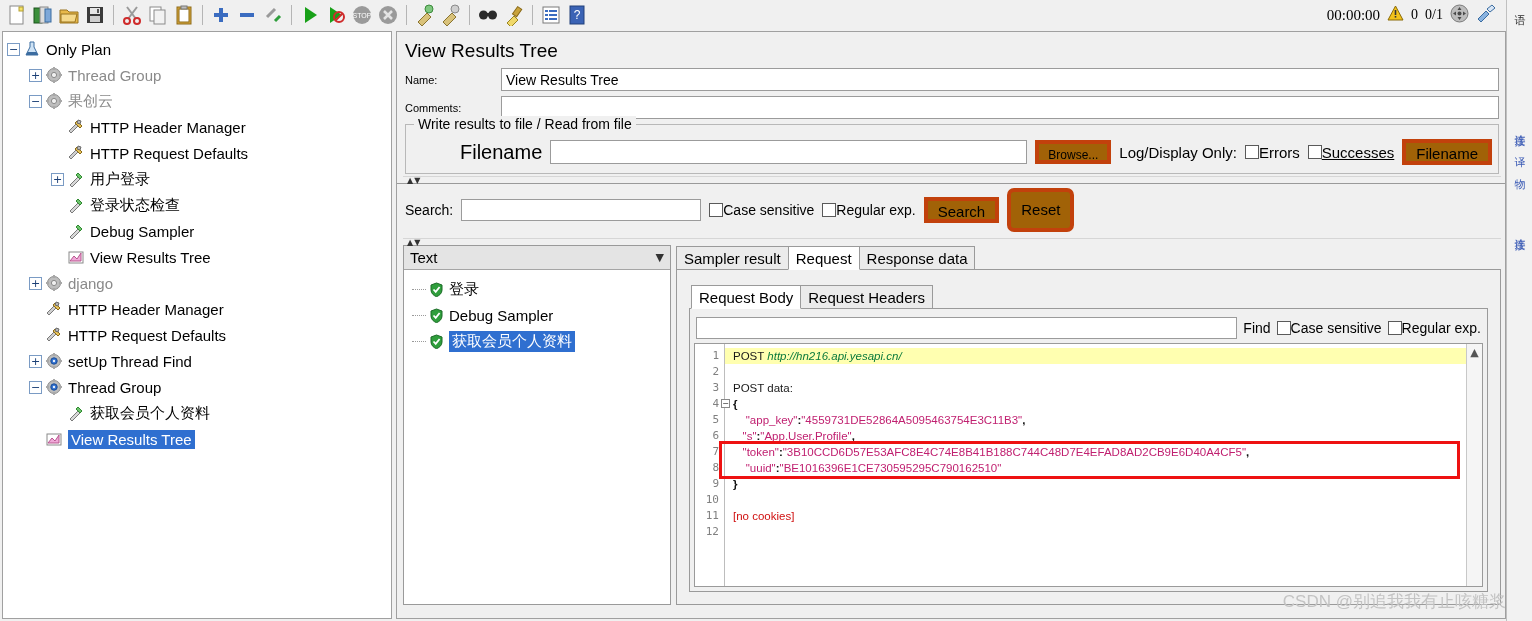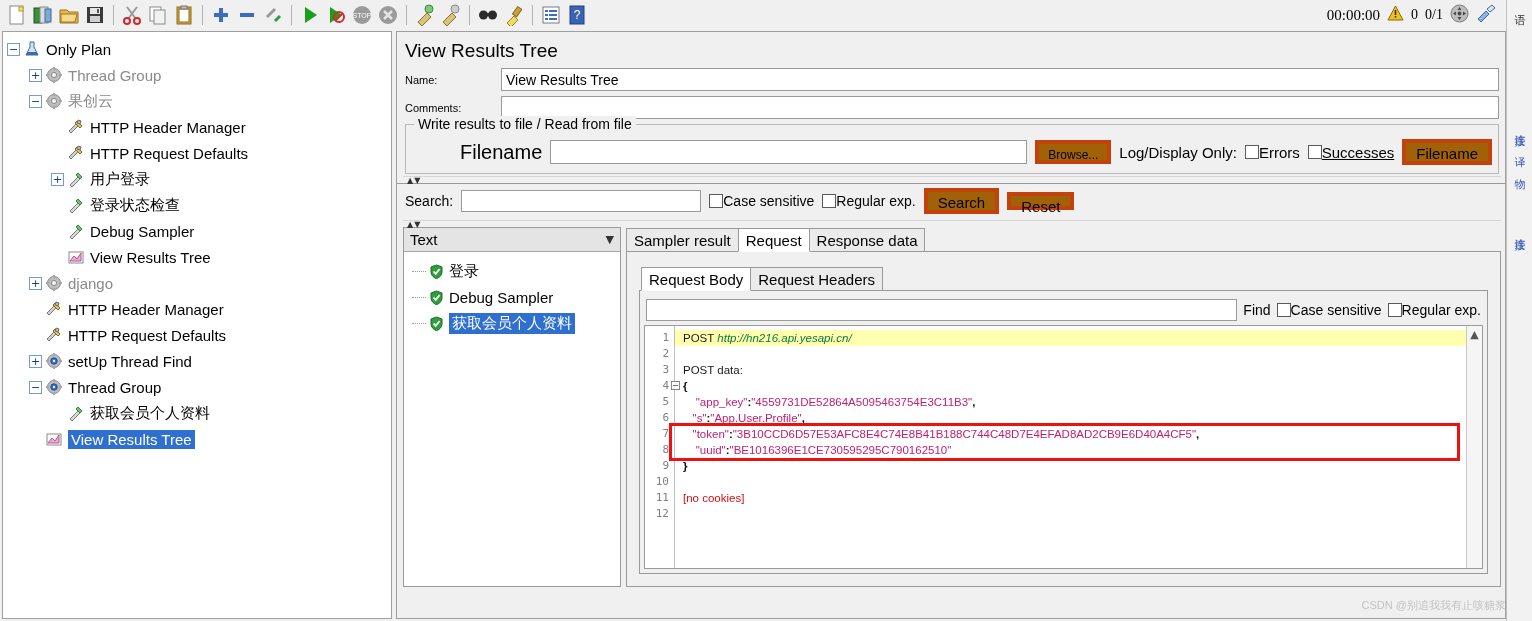--- a/index.html
+++ b/index.html
@@ -91,21 +91,21 @@
     font-family: "DejaVu Sans", sans-serif; }
 
   .search-bar {
     display: flex; align-items: center; gap: 8px; padding: 4px 6px 4px 8px;
     border-top: 1px solid #9a9a9a; background: #f0f0f0;
   }
   .search-bar .lbl { font-size: 14px; }
 
   
   .lower { display: flex; padding: 0 4px 0 6px; height: 360px; }
-  .results-col { width: 218px; flex: 0 0 auto; display: flex; flex-direction: column;
+  .results-col { width: 268px; flex: 0 0 auto; display: flex; flex-direction: column;
     border: 1px solid #9a9a9a; background: #fff; }
   .combo {
     height: 24px; background: #e4e4e4; border-bottom: 1px solid #a5a5a5;
     display: flex; align-items: center; padding: 0 6px; font-size: 15px;
     justify-content: space-between;
   }
   .combo .caret { font-size: 11px; color: #333; font-family: "DejaVu Sans", sans-serif; }
   .res-list { padding: 6px 0 0 8px; background: #fff; flex: 1 1 auto; }
   .res-item { display: flex; align-items: center; height: 26px; font-size: 15px; white-space: nowrap; }
   .res-item .lbl.sel { background: #2f6fd0; color: #fff; padding: 1px 3px; }
@@ -166,21 +166,21 @@
     background: #f2f2f2; border-left: 1px solid #c0c0c0;
     font-size: 11px; color: #3b5bb5; overflow: hidden;
   }
   .ide-strip .vtxt {
     writing-mode: vertical-rl; text-orientation: upright;
     margin: 6px auto 0 auto; display: block; text-align: left; white-space: nowrap;
   }
   .ide-strip .vtxt.dark { color: #2b2b2b; }
 
   .watermark {
-    position: absolute; right: 26px; bottom: 8px; color: #c3c3c3; font-size: 11px;
+    position: absolute; right: 26px; bottom: 8px; color: #c3c3c3; font-size: 17px;
     font-family: "Liberation Sans", sans-serif; white-space: nowrap; margin-top: 19px;
   }
 </style>
 </head>
 <body>
 
 <div id="app">
 
   <div class="toolbar">
     <div class="tb-btn">
@@ -557,21 +557,21 @@
       <input class="txtfield" style="flex: 0 0 240px; height: 22px;" value="">
       <span class="chk-wrap">
         <span class="chk"></span>
         <span>Case sensitive</span>
       </span>
       <span class="chk-wrap">
         <span class="chk"></span>
         <span>Regular exp.</span>
       </span>
       <button class="btn" style="font-size:15px;height:26px;">Search</button>
-      <button class="btn" style="font-size:15px;height:18px;">Reset</button>
+      <button class="btn" style="font-size:15px;height:44px;border-radius:7px;">Reset</button>
     </div>
 
     <div class="splitter">
       <span class="arrows">▲▼</span>
     </div>
 
     <div class="lower">
 
       <div class="results-col">
         <div class="combo">

